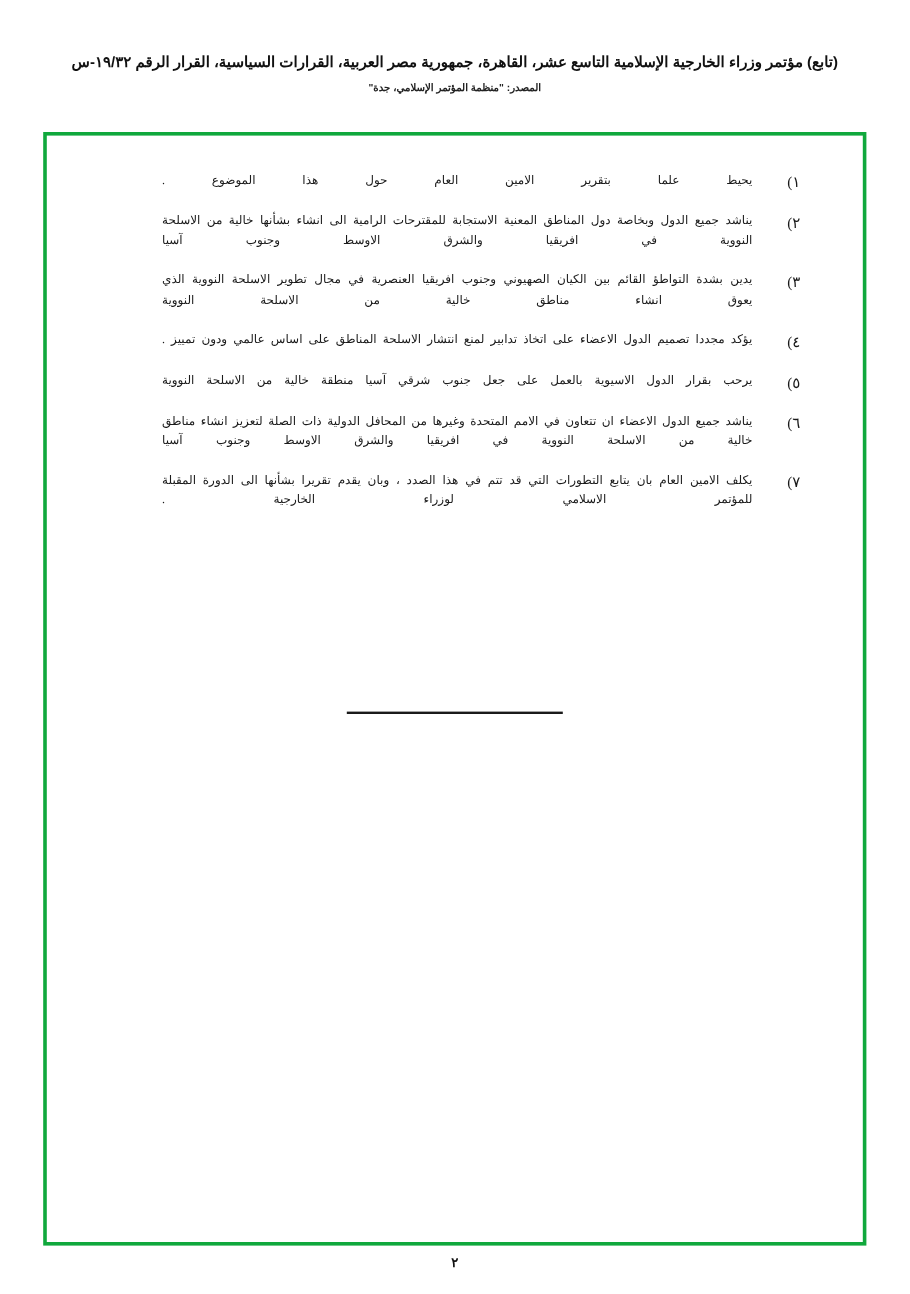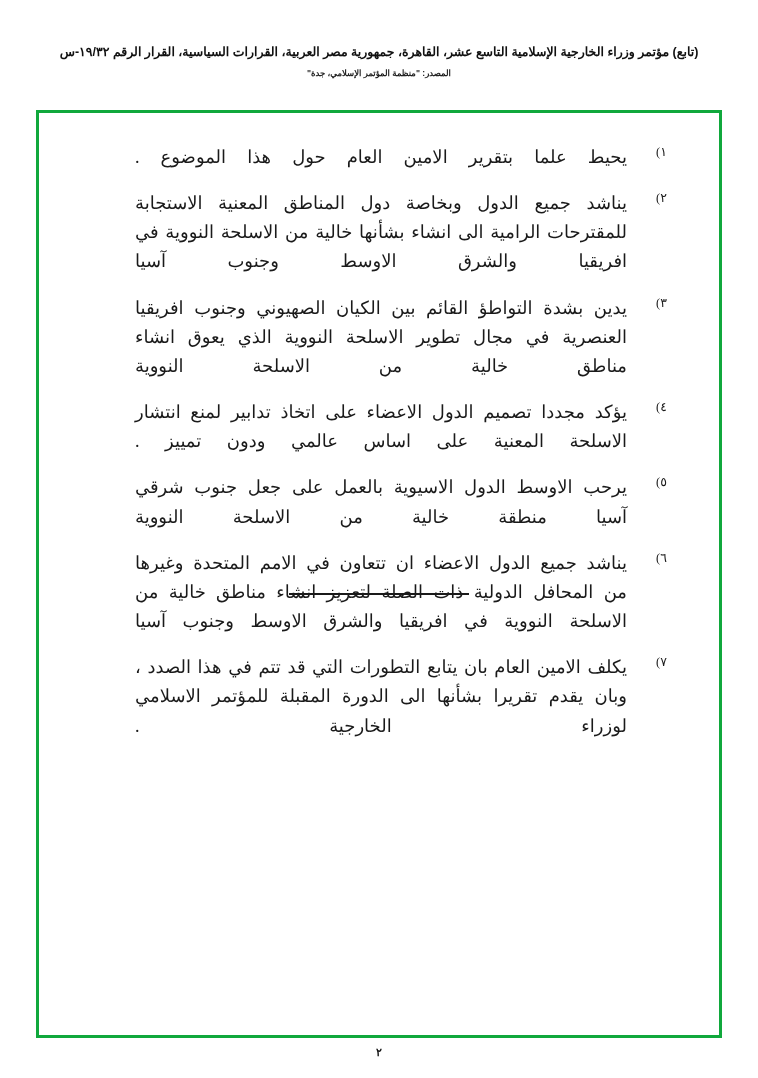--- a/index.html
+++ b/index.html
@@ -85,21 +85,21 @@
     font-family: "Liberation Serif", serif;
     font-size: 12.5px;
     color: #1a1a1a;
     padding-top: 1px;
     letter-spacing: 1px;
     direction: rtl;
   }
   .clause-text {
     flex: 1 1 auto;
     font-family: "Liberation Serif", serif;
-    font-size: 18px;
+    font-size: 10px;
     line-height: 1.62;
     color: #1a1a1a;
     text-align: justify;
     text-align-last: justify;
     letter-spacing: 1.1px;
     word-spacing: 2px;
     direction: rtl;
   }
 
   
@@ -154,26 +154,26 @@
         <div class="clause-text">يناشد جميع الدول وبخاصة دول المناطق المعنية الاستجابة للمقترحات الرامية الى انشاء بشأنها خالية من الاسلحة النووية في افريقيا والشرق الاوسط وجنوب آسيا</div>
       </div>
 
       <div class="clause">
         <div class="clause-num">٣)</div>
         <div class="clause-text">يدين بشدة التواطؤ القائم بين الكيان الصهيوني وجنوب افريقيا العنصرية في مجال تطوير الاسلحة النووية الذي يعوق انشاء مناطق خالية من الاسلحة النووية</div>
       </div>
 
       <div class="clause">
         <div class="clause-num">٤)</div>
-        <div class="clause-text">يؤكد مجددا تصميم الدول الاعضاء على اتخاذ تدابير لمنع انتشار الاسلحة المعنية على اساس عالمي ودون تمييز .</div>
+        <div class="clause-text">يؤكد مجددا تصميم الدول الاعضاء على اتخاذ تدابير لمنع انتشار الاسلحة المناطق على اساس عالمي ودون تمييز .</div>
       </div>
 
       <div class="clause">
         <div class="clause-num">٥)</div>
-        <div class="clause-text">يرحب الاوسط الدول الاسيوية بالعمل على جعل جنوب شرقي آسيا منطقة خالية من الاسلحة النووية</div>
+        <div class="clause-text">يرحب بقرار الدول الاسيوية بالعمل على جعل جنوب شرقي آسيا منطقة خالية من الاسلحة النووية</div>
       </div>
 
       <div class="clause">
         <div class="clause-num">٦)</div>
         <div class="clause-text">يناشد جميع الدول الاعضاء ان تتعاون في الامم المتحدة وغيرها من المحافل الدولية ذات الصلة لتعزيز انشاء مناطق خالية من الاسلحة النووية في افريقيا والشرق الاوسط وجنوب آسيا</div>
       </div>
 
       <div class="clause">
         <div class="clause-num">٧)</div>
         <div class="clause-text">يكلف الامين العام بان يتابع التطورات التي قد تتم في هذا الصدد ، وبان يقدم تقريرا بشأنها الى الدورة المقبلة للمؤتمر الاسلامي لوزراء الخارجية .</div>

